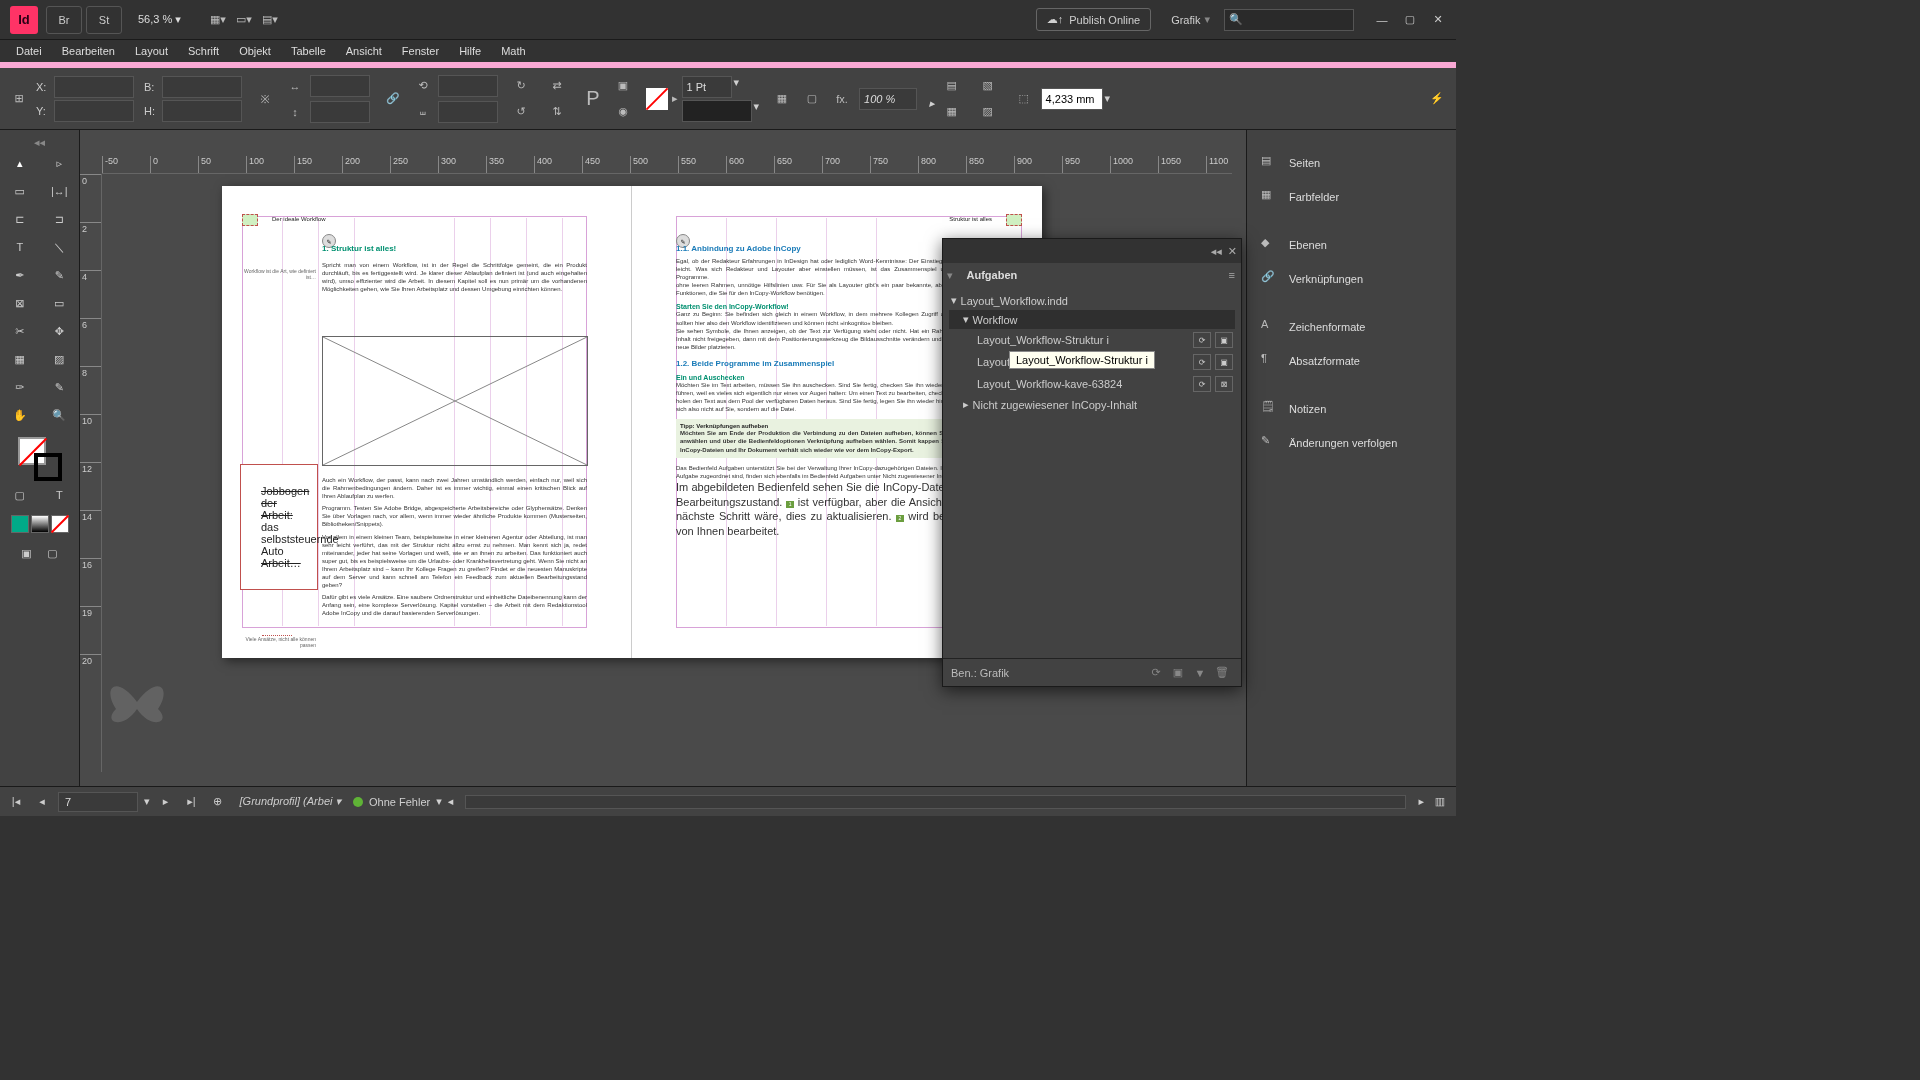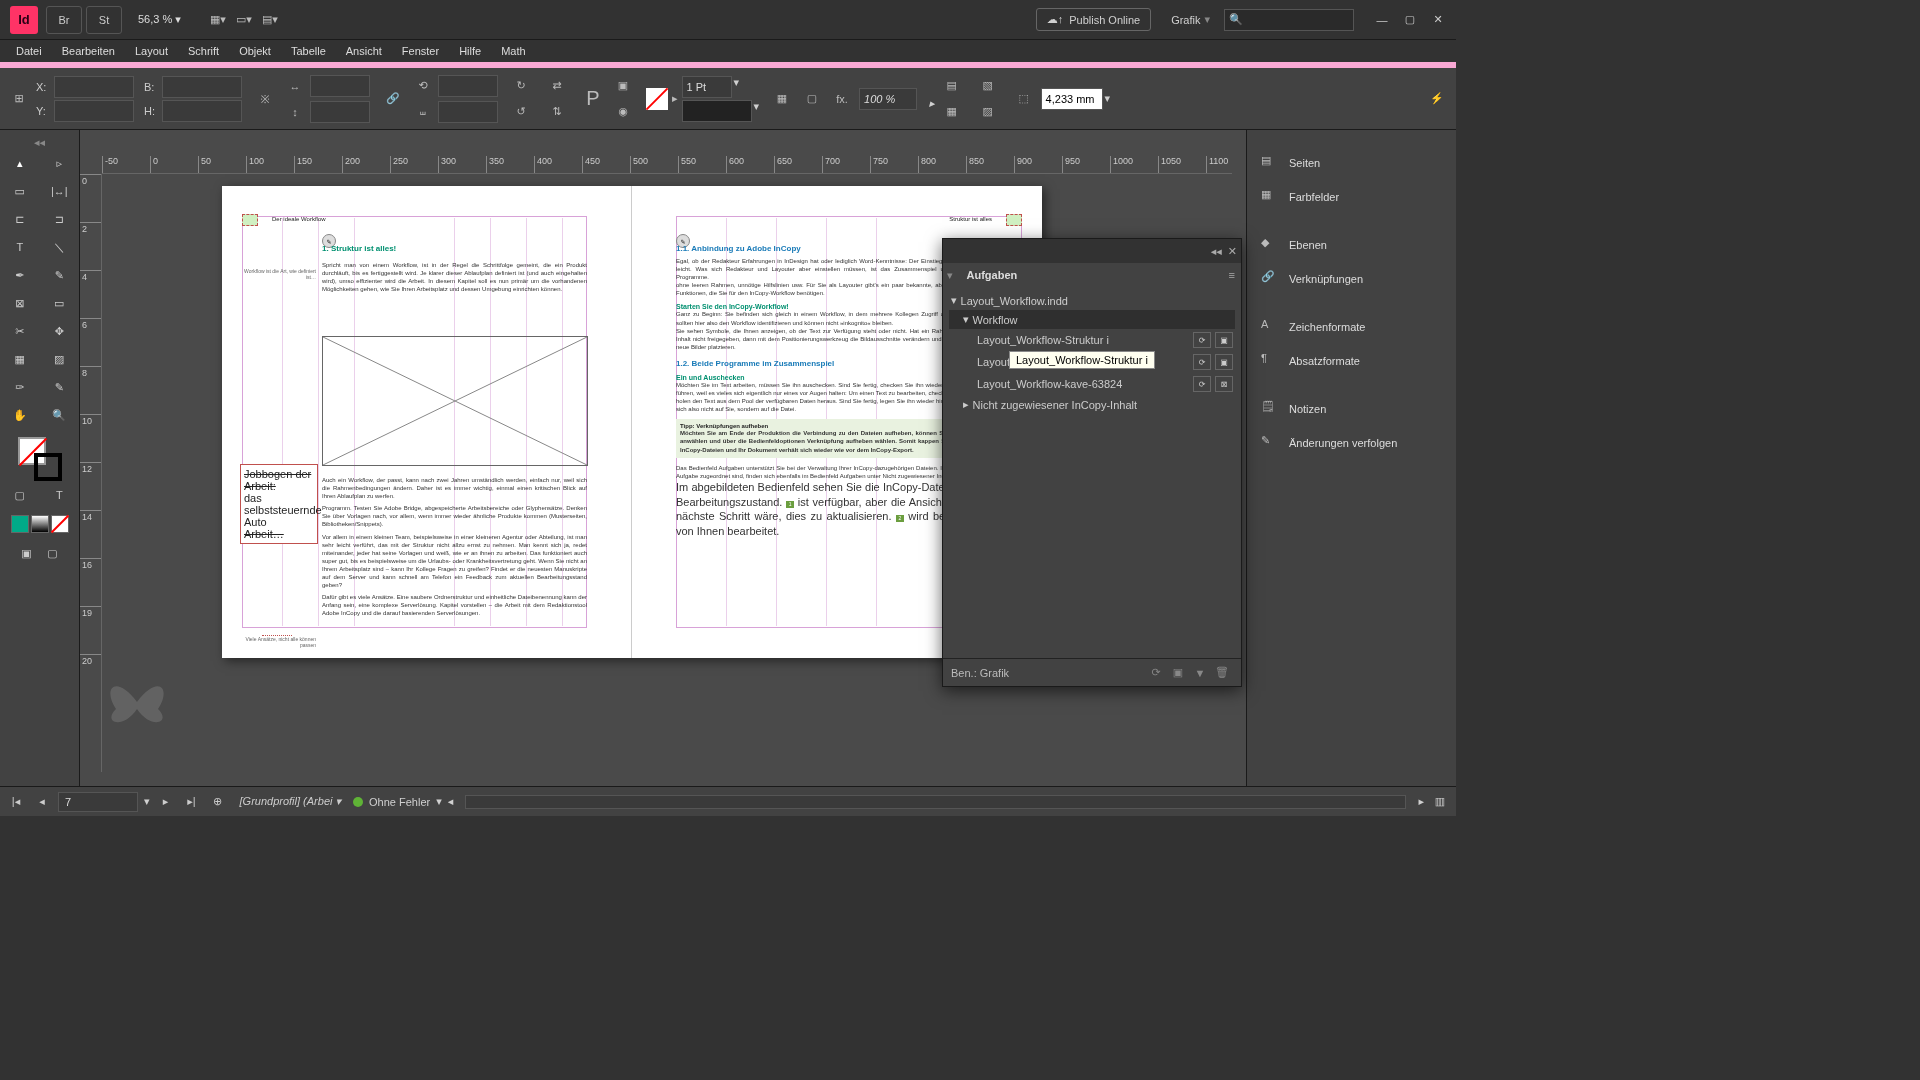--- a/index.html
+++ b/index.html
@@ -58,21 +58,21 @@
 .canvas { position:absolute; top:44px; left:22px; right:14px; bottom:14px; background:#4a4a4a; overflow:hidden;}
 .spread { position:absolute; top:12px; left:120px; display:flex; box-shadow:3px 3px 10px rgba(0,0,0,0.5);}
 .page { width:410px; height:472px; background:#fff; position:relative; font-size:7px; color:#222;}
 .page-l { border-right:1px solid #ccc;}
 .margin { position:absolute; border:1px solid #d8a2d8; }
 .colguide { position:absolute; top:32px; bottom:32px; width:1px; background:#d8a2d8; opacity:0.5;}
 .heading { color:#009070; font-weight:bold; font-size:8px;}
 .bodytext { font-size:6px; line-height:1.35; color:#333; text-align:justify;}
 .framex { position:absolute; border:1px solid #666;}
 .framex::before, .framex::after { content:''; position:absolute; background:#666; height:1px;}
-.note { position:absolute; border:1px solid #c0504d; font-size:5px; padding:3px; background:#fff;}
+.note { position:absolute; border:1px solid #c0504d; font-size:5px; padding:20px; background:#fff;}
 .ic-badge { position:absolute; width:14px; height:14px; border:1px solid #888; border-radius:50%; background:#ddd; font-size:6px; display:flex; align-items:center; justify-content:center;}
 .greenmark { display:inline-block; width:8px; height:7px; background:#6b9e3f; color:#fff; font-size:5px; text-align:center; line-height:7px;}
 .butterfly { position:absolute; left:0; bottom:40px; width:70px; height:60px; opacity:0.4;}
 
 
 .rightstack { width:210px; background:#424242; border-left:1px solid #1a1a1a; display:flex; flex-direction:column; padding-top:16px;}
 .rs-item { display:flex; align-items:center; gap:10px; padding:8px 14px; color:#ddd;}
 .rs-icon { width:18px; height:18px; color:#bbb;}
 
 

